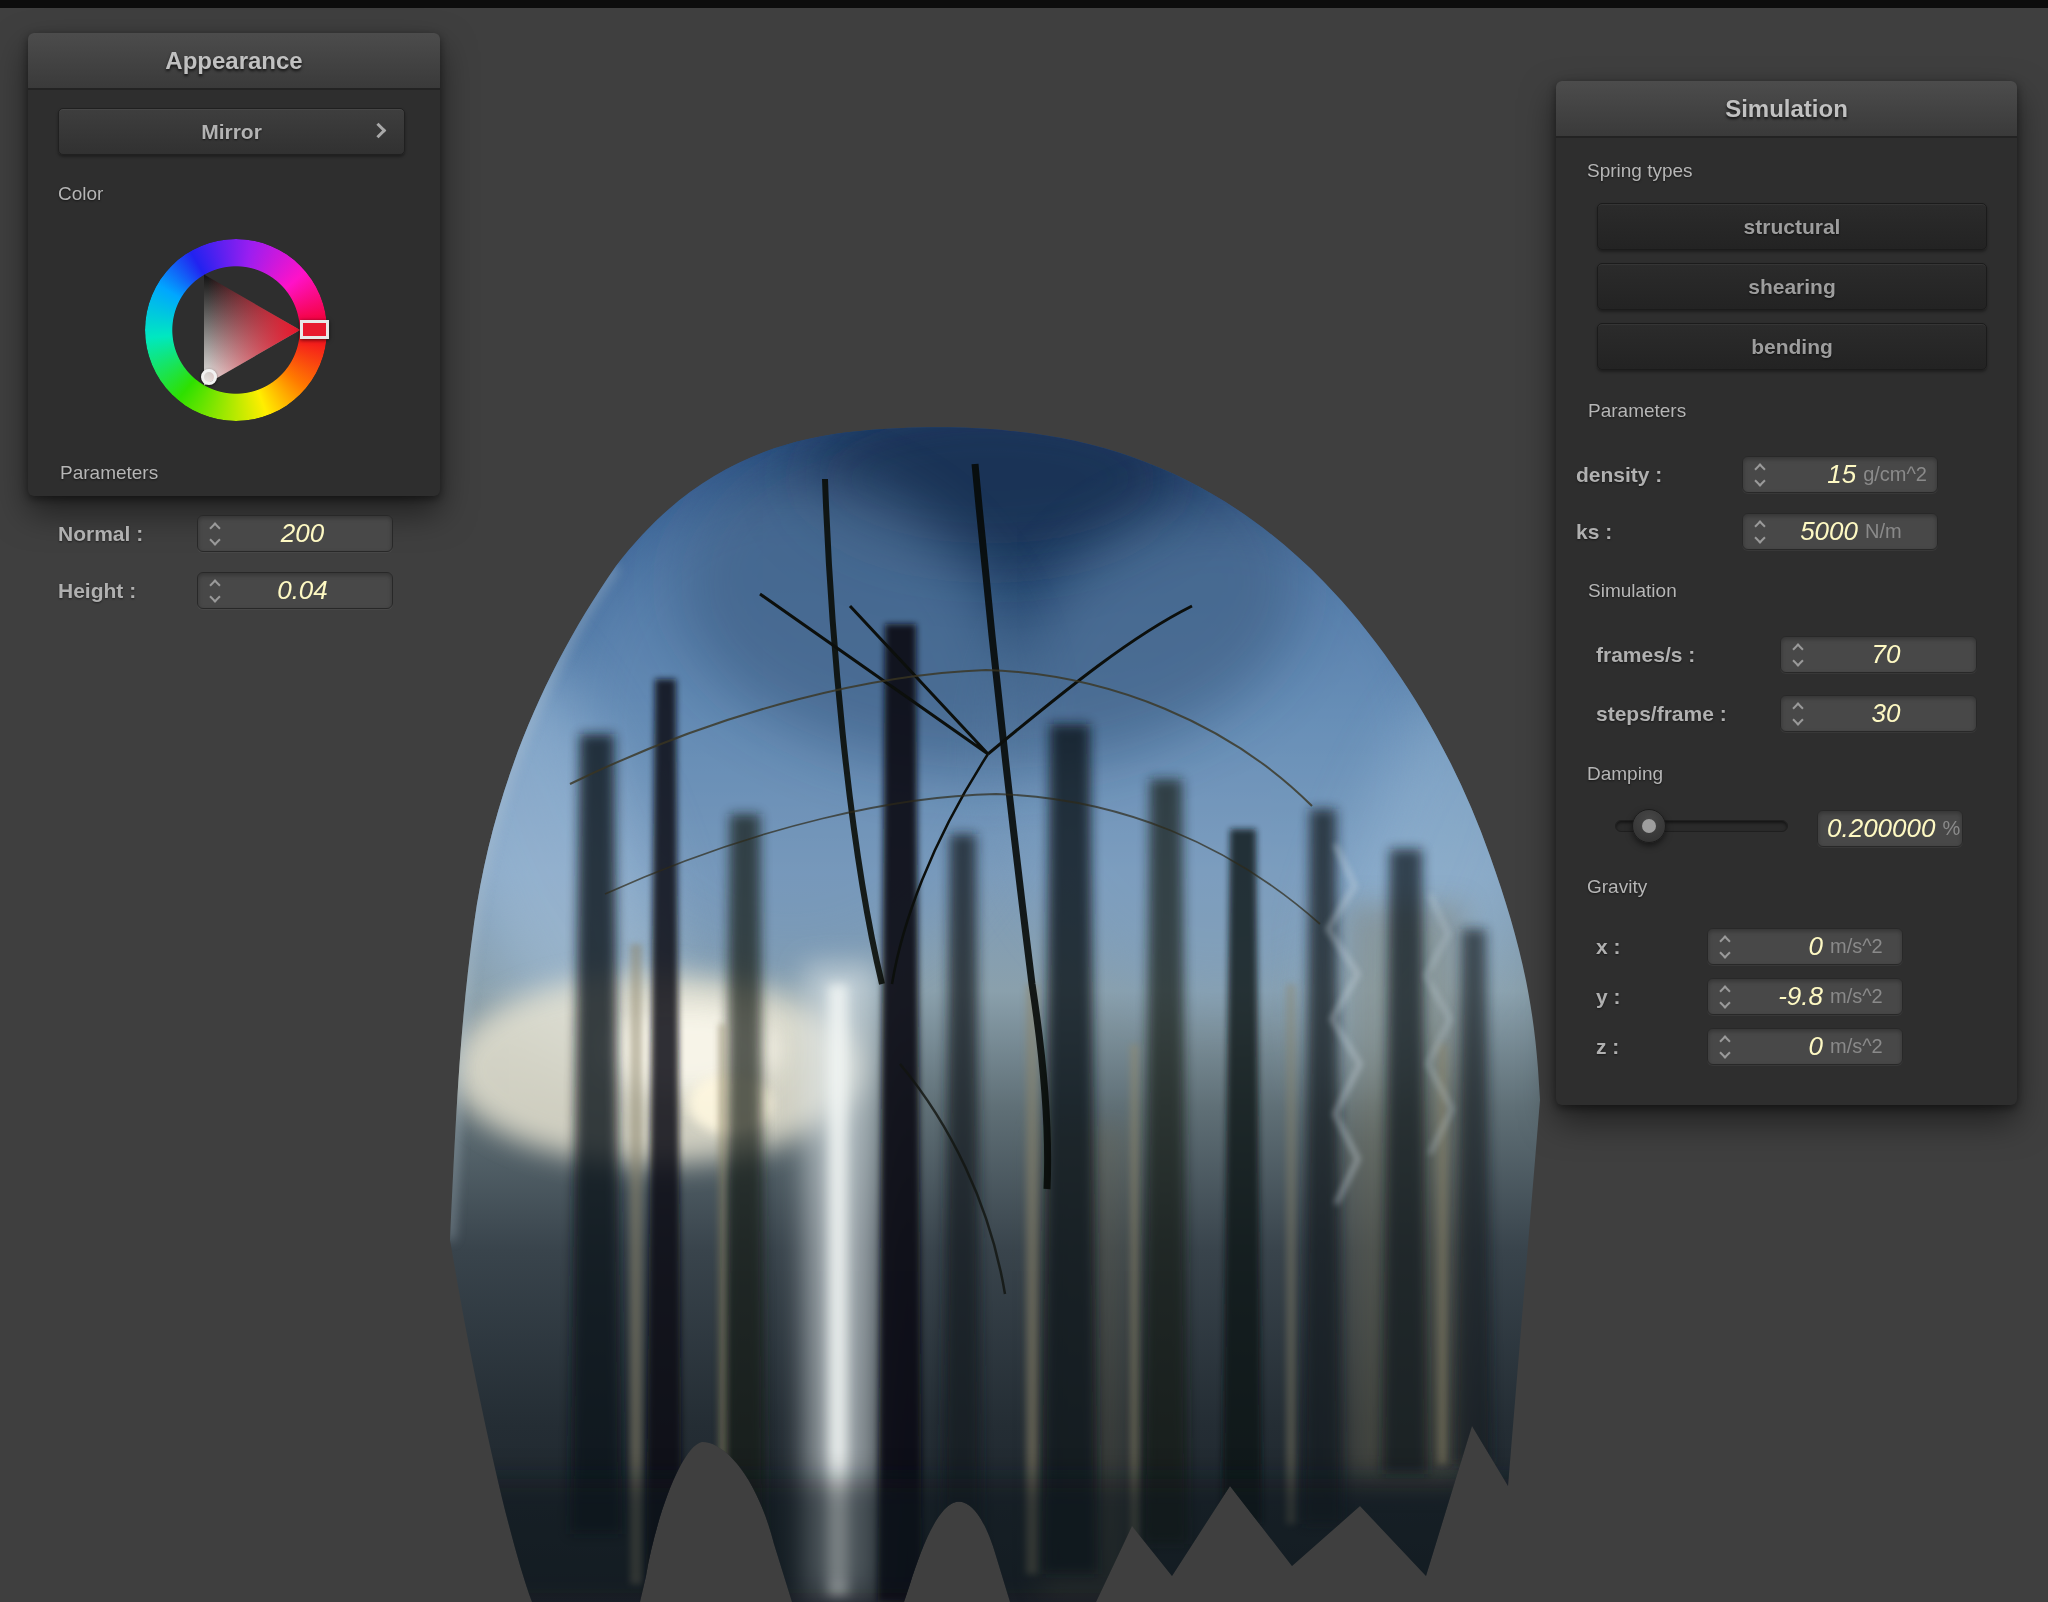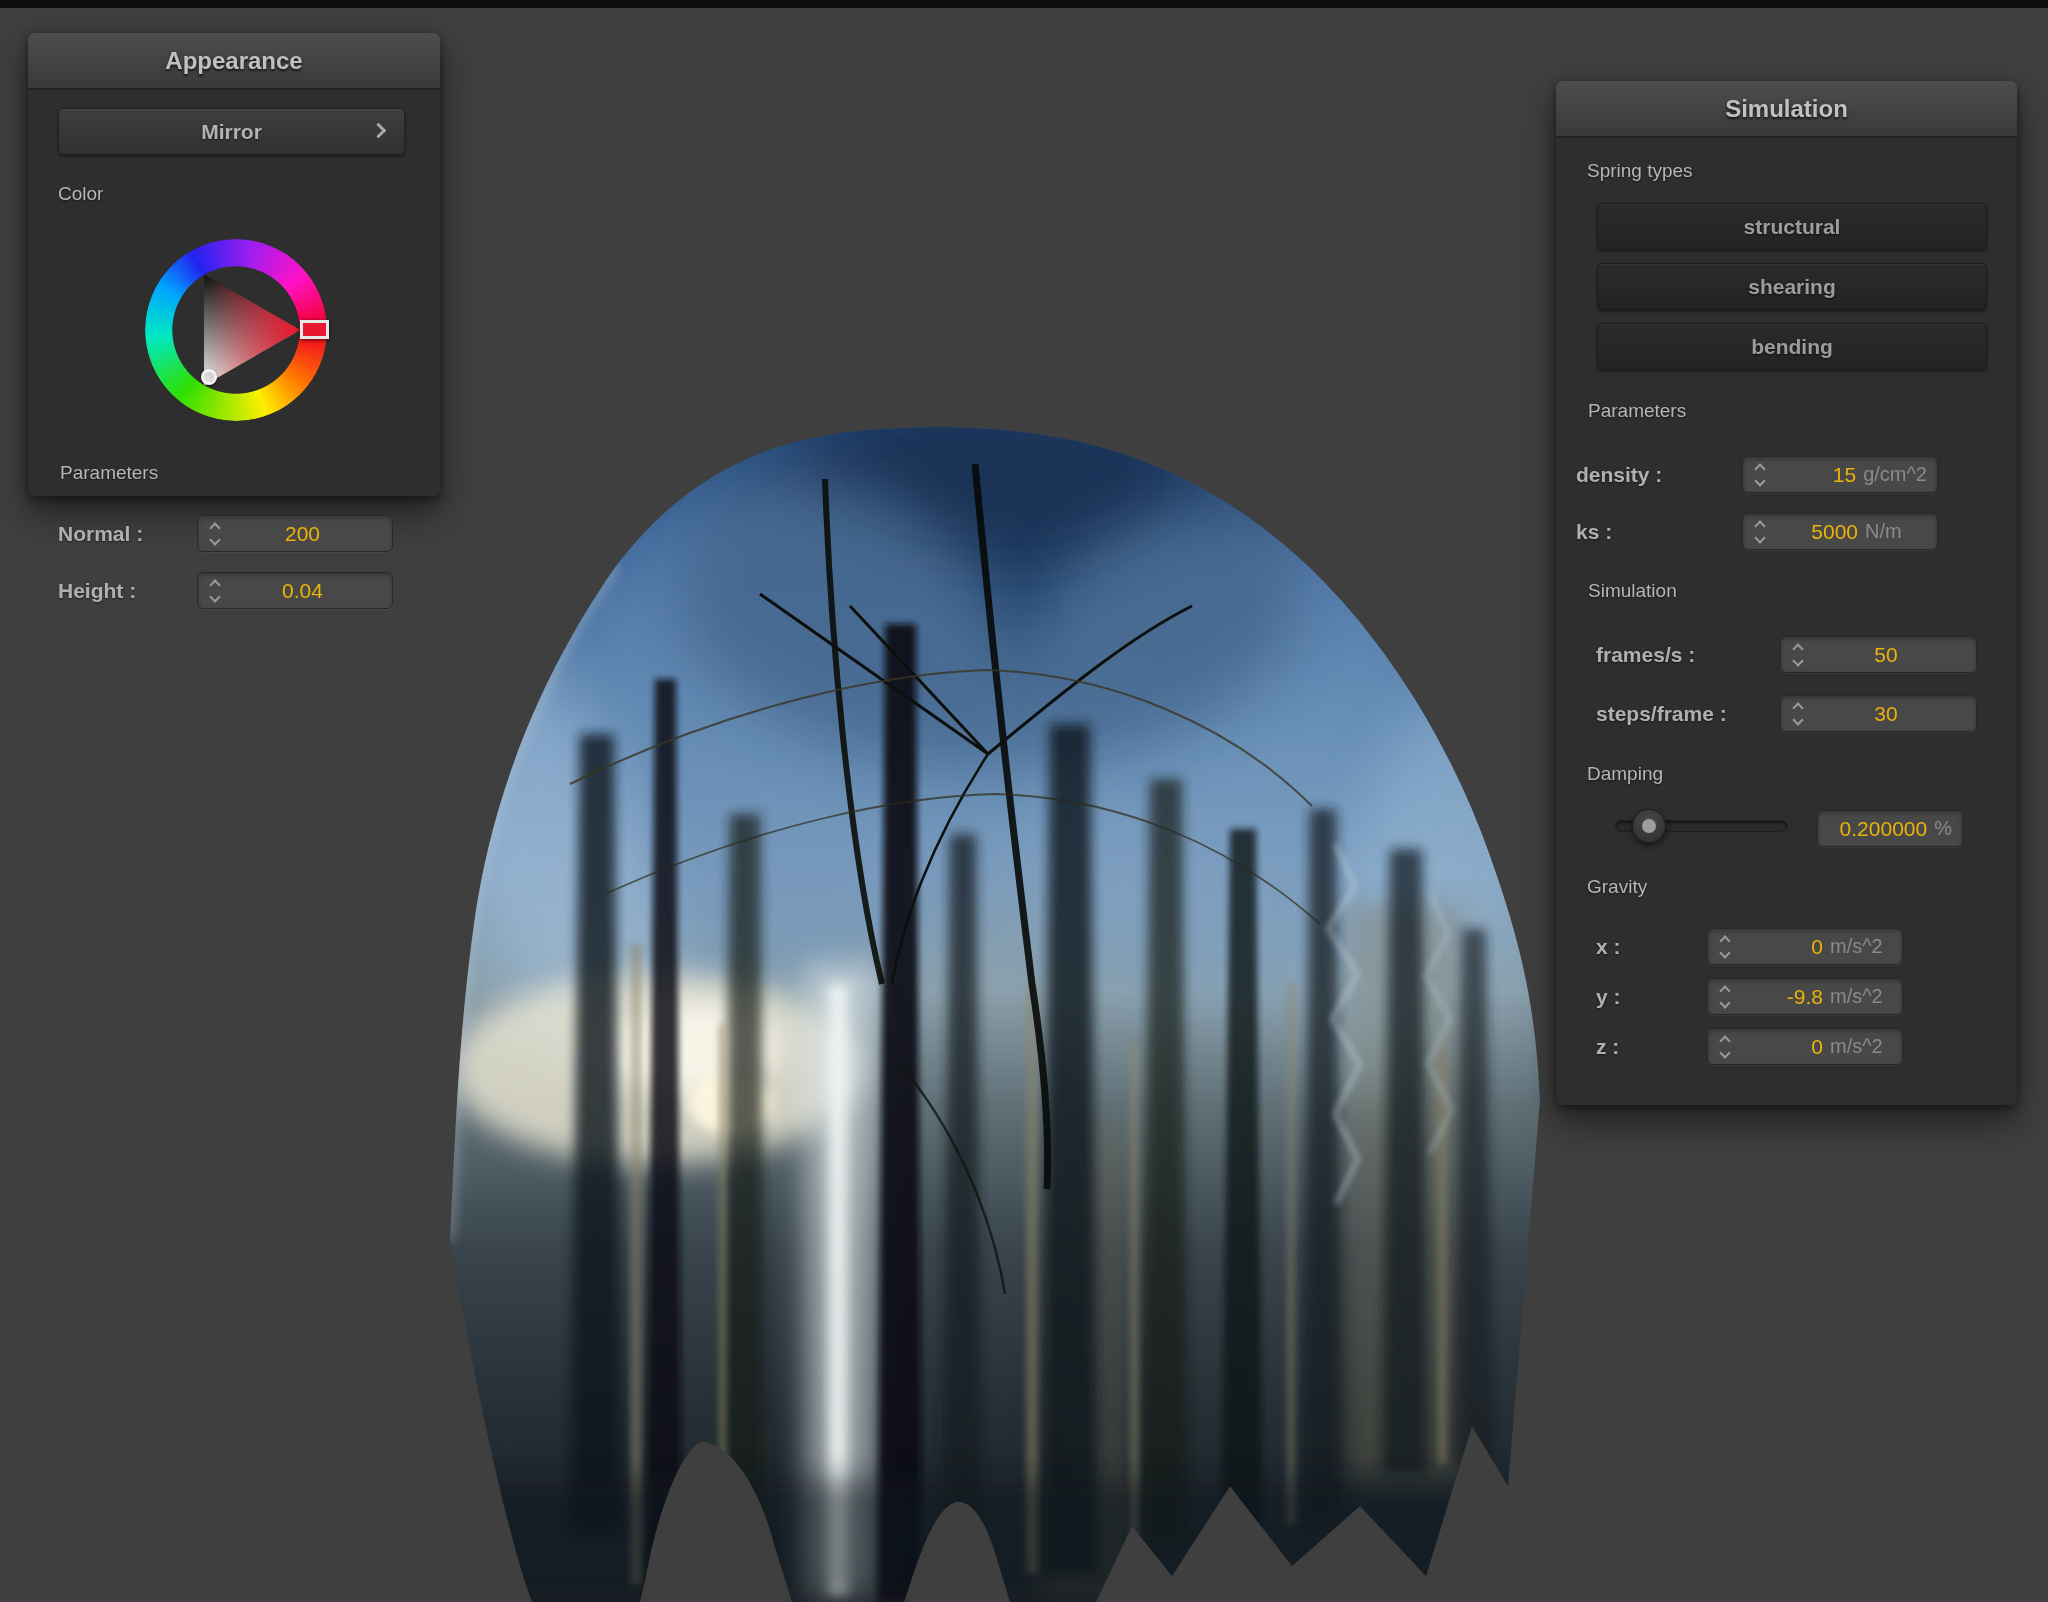--- a/index.html
+++ b/index.html
@@ -55,21 +55,21 @@
   .numbox {
     position:absolute; height:37px;
     background:#484848; border:1px solid #282828; border-radius:6px;
     box-shadow:inset 0 2px 4px rgba(0,0,0,.28), 0 1px 0 rgba(255,255,255,.05);
     display:flex; align-items:center; padding:0 10px 0 9px;
   }
   .spinner { display:flex; flex-direction:column; gap:4px; width:16px; align-items:center; cursor:pointer; }
   .chev { width:8px; height:8px; border-left:2px solid #9a9a9a; border-top:2px solid #9a9a9a; }
   .chev.up { transform:rotate(45deg); }
   .chev.down { transform:rotate(225deg); }
-  .numbox .val { flex:1; text-align:center; color:#eab308; font-size:21px; }
+  .numbox .val { flex:1; text-align:center; color:#fef9c3; font-size:26px;font-style:italic; }
   .numbox.with-unit .val { text-align:right; }
   .numbox .unit { color:#8a8a8a; font-size:20px; margin-left:7px; min-width:62px; text-align:left; }
   .numbox .unit.tight { min-width:0; }
 
   
   .wheel { position:absolute; left:117px; top:206px; width:182px; height:182px; }
   .wheel-ring {
     position:absolute; inset:0; border-radius:50%;
     background:conic-gradient(from 90deg,
       #f20024 0deg, #ff7a00 40deg, #ffee00 70deg, #2ee000 130deg,
@@ -307,21 +307,21 @@
   </div>
 
   <div class="heading" style="left:32px; top:499px;">Simulation</div>
 
   <div class="row-label" style="left:40px; top:555px; width:159px;">frames/s :</div>
   <div class="numbox" style="left:224px; top:555px; width:197px;">
     <span class="spinner">
       <span class="chev up"></span>
       <span class="chev down"></span>
     </span>
-    <span class="val">50</span>
+    <span class="val">70</span>
   </div>
 
   <div class="row-label" style="left:40px; top:614px; width:159px;">steps/frame :</div>
   <div class="numbox" style="left:224px; top:614px; width:197px;">
     <span class="spinner">
       <span class="chev up"></span>
       <span class="chev down"></span>
     </span>
     <span class="val">30</span>
   </div>

